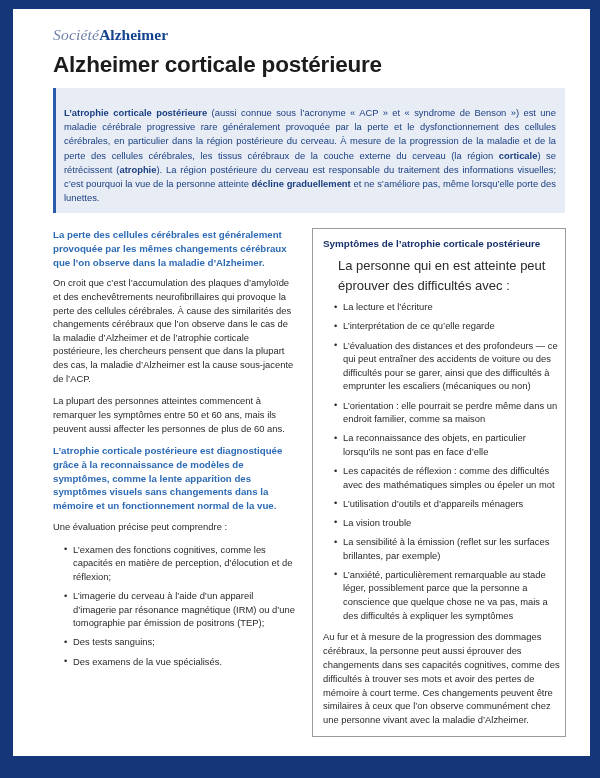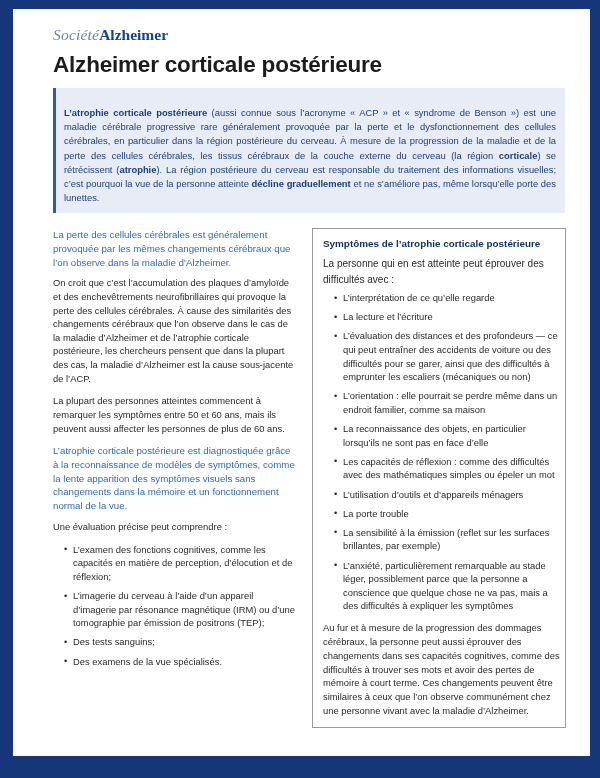--- a/index.html
+++ b/index.html
@@ -87,43 +87,43 @@
     box-sizing: border-box;
     border: 1px solid #9a9a9a;
     padding: 8px 2px 9px 10px;
     background: #ffffff;
   }
 
   h2.sub {
     font-size: 9.7px;
     line-height: 1.42;
     color: #2e6bb5;
-    font-weight: normal;
+    font-weight: bold;
     margin: 0 0 7px 0;
   }
   p.body {
     font-size: 9.4px;
     line-height: 1.45;
     color: #2a2a2a;
     margin: 0 0 9px 0;
   }
   p.body:last-child { margin-bottom: 0; }
 
   .box-title {
     font-size: 9.9px;
     font-weight: bold;
     color: #16306b;
     line-height: 1.32;
     margin: 0 0 6px 0;
   }
   .box-lead {
-    font-size: 10px;
+    font-size: 13px;
     line-height: 1.55;
     color: #2a2a2a;
-    margin: 0 0 4px 0;
+    margin: 0 0 4px 15px;
   }
 
   ul.bullets {
     list-style: none;
     margin: 0 0 0 0;
     padding: 0 0 0 11px;
   }
   ul.bullets li {
     position: relative;
     font-size: 9.4px;
@@ -180,28 +180,28 @@
           <li>Des examens de la vue spécialisés.</li>
         </ul>
       </div>
 
       <div class="col-spacer"></div>
 
       <div class="col-right">
         <div class="box-title">Symptômes de l’atrophie corticale postérieure</div>
         <p class="box-lead">La personne qui en est atteinte peut éprouver des difficultés avec :</p>
         <ul class="bullets list-block">
+          <li>La lecture et l’écriture</li>
           <li>L’interprétation de ce qu’elle regarde</li>
-          <li>La lecture et l’écriture</li>
           <li>L’évaluation des distances et des profondeurs — ce qui peut entraîner des accidents de voiture ou des difficultés pour se garer, ainsi que des difficultés à emprunter les escaliers (mécaniques ou non)</li>
           <li>L’orientation : elle pourrait se perdre même dans un endroit familier, comme sa maison</li>
           <li>La reconnaissance des objets, en particulier lorsqu’ils ne sont pas en face d’elle</li>
           <li>Les capacités de réflexion : comme des difficultés avec des mathématiques simples ou épeler un mot</li>
           <li>L’utilisation d’outils et d’appareils ménagers</li>
-          <li>La porte trouble</li>
+          <li>La vision trouble</li>
           <li>La sensibilité à la émission (reflet sur les surfaces brillantes, par exemple)</li>
           <li>L’anxiété, particulièrement remarquable au stade léger, possiblement parce que la personne a conscience que quelque chose ne va pas, mais a des difficultés à expliquer les symptômes</li>
         </ul>
         <p class="tail-text">Au fur et à mesure de la progression des dommages cérébraux, la personne peut aussi éprouver des changements dans ses capacités cognitives, comme des difficultés à trouver ses mots et avoir des pertes de mémoire à court terme. Ces changements peuvent être similaires à ceux que l’on observe communément chez une personne vivant avec la maladie d’Alzheimer.</p>
       </div>
 
     </div>
   </div>
 </div>
 

